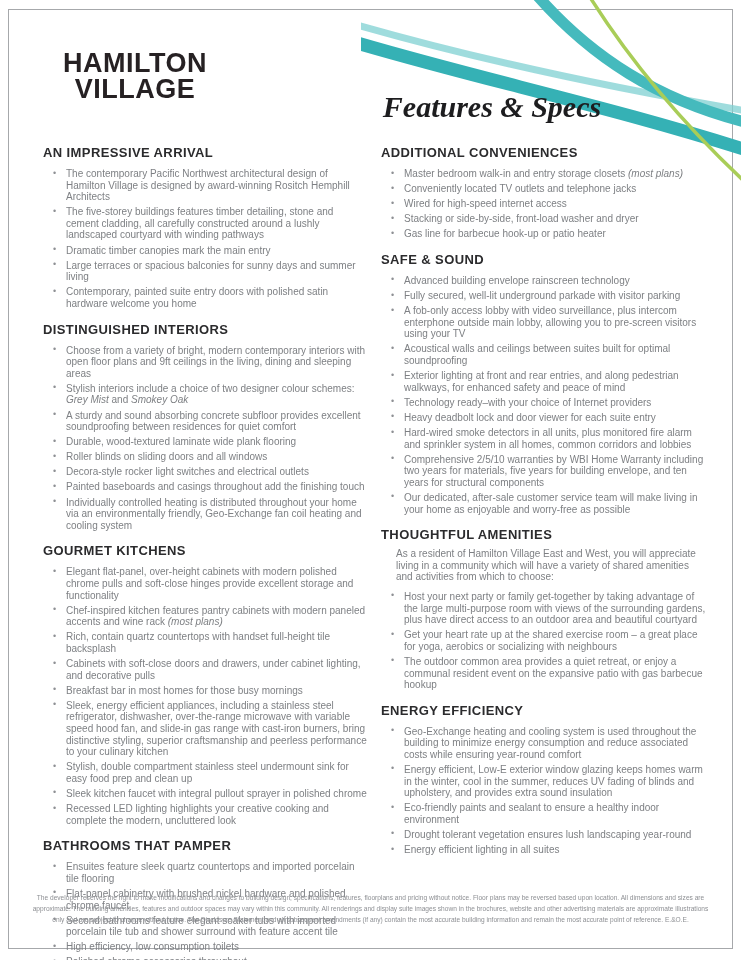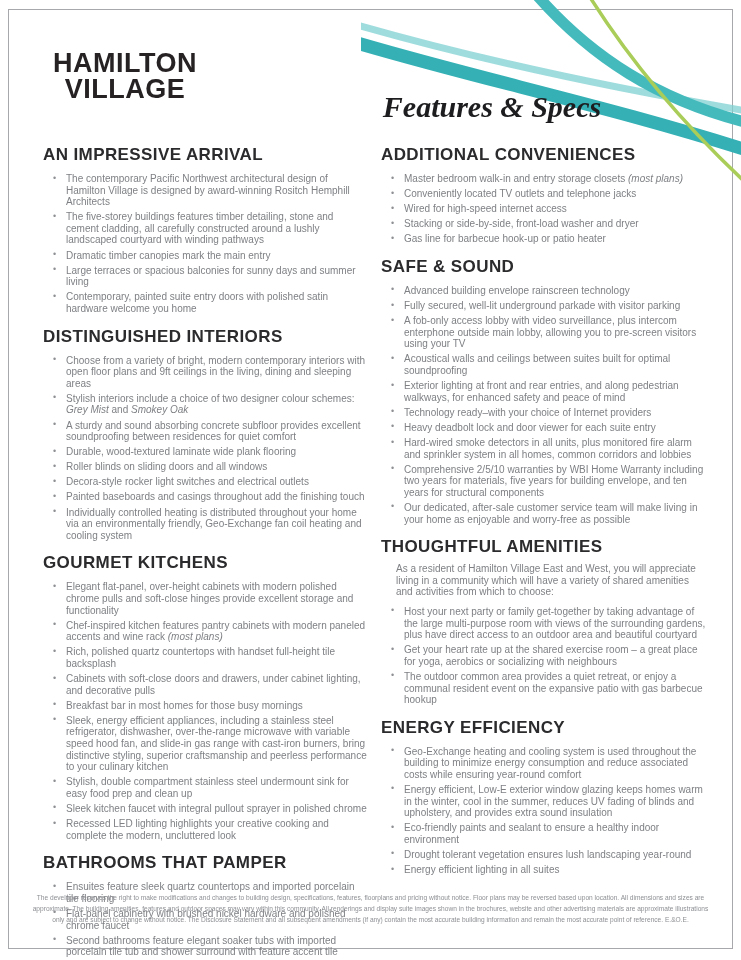--- a/index.html
+++ b/index.html
@@ -6,34 +6,34 @@
   body {
     width:741px; height:960px; background:#ffffff; position:relative;
     font-family:"Liberation Sans", sans-serif; overflow:hidden;
   }
   .page-border {
     position:absolute; left:8px; top:9px; right:8px; bottom:11px;
     border:1px solid #a6a8ab; z-index:1;
   }
   .swoosh { position:absolute; top:0; right:0; z-index:2; pointer-events:none; }
   .logo {
-    position:absolute; left:43px; top:50px; width:164px; z-index:3;
+    position:absolute; left:53px; top:50px; width:164px; z-index:3;
     text-align:center; color:#262123; font-weight:bold;
     font-size:27px; line-height:26px; letter-spacing:0.5px;
   }
   .doc-title {
     position:absolute; left:368px; top:78px; width:224px; margin:12px; z-index:3;
     text-align:center; font-family:"Liberation Serif", serif;
     font-style:italic; font-weight:bold; font-size:30px; color:#1d1d1f;
   }
   .col { position:absolute; top:145px; width:333px; z-index:3; }
   #col-left  { left:43px; }
   #col-right { left:381px; }
   .section-title {
-    font-size:17px; font-weight:bold; letter-spacing:0.4px;
+    font-size:13px; font-weight:bold; letter-spacing:0.4px;
     color:#2b2b2d; margin:12px 0 6px 0;
   }
   .section:first-child .section-title { margin-top:0; }
   .intro {
     font-size:10px; line-height:11.6px; color:#7e8084;
     margin:0 8px 4px 15px;
   }
   ul.bullets { list-style:none; margin:8px; padding:0; }
   .bullets li {
     position:relative; padding-left:15px; font-size:10px; line-height:11.6px;
@@ -90,21 +90,21 @@
         <li>Decora-style rocker light switches and electrical outlets</li>
         <li>Painted baseboards and casings throughout add the finishing touch</li>
         <li>Individually controlled heating is distributed throughout your home via an environmentally friendly, Geo-Exchange fan coil heating and cooling system</li>
       </ul>
     </div>
     <div class="section">
       <h2 class="section-title">GOURMET KITCHENS</h2>
       <ul class="bullets">
         <li>Elegant flat-panel, over-height cabinets with modern polished chrome pulls and soft-close hinges provide excellent storage and functionality</li>
         <li>Chef-inspired kitchen features pantry cabinets with modern paneled accents and wine rack <em>(most plans)</em></li>
-        <li>Rich, polished quartz countertops with handset full-height tile backsplash</li>
+        <li>Rich, contain quartz countertops with handset full-height tile backsplash</li>
         <li>Cabinets with soft-close doors and drawers, under cabinet lighting, and decorative pulls</li>
         <li>Breakfast bar in most homes for those busy mornings</li>
         <li>Sleek, energy efficient appliances, including a stainless steel refrigerator, dishwasher, over-the-range microwave with variable speed hood fan, and slide-in gas range with cast-iron burners, bring distinctive styling, superior craftsmanship and peerless performance to your culinary kitchen</li>
         <li>Stylish, double compartment stainless steel undermount sink for easy food prep and clean up</li>
         <li>Sleek kitchen faucet with integral pullout sprayer in polished chrome</li>
         <li>Recessed LED lighting highlights your creative cooking and complete the modern, uncluttered look</li>
       </ul>
     </div>
     <div class="section">
       <h2 class="section-title">BATHROOMS THAT PAMPER</h2>

